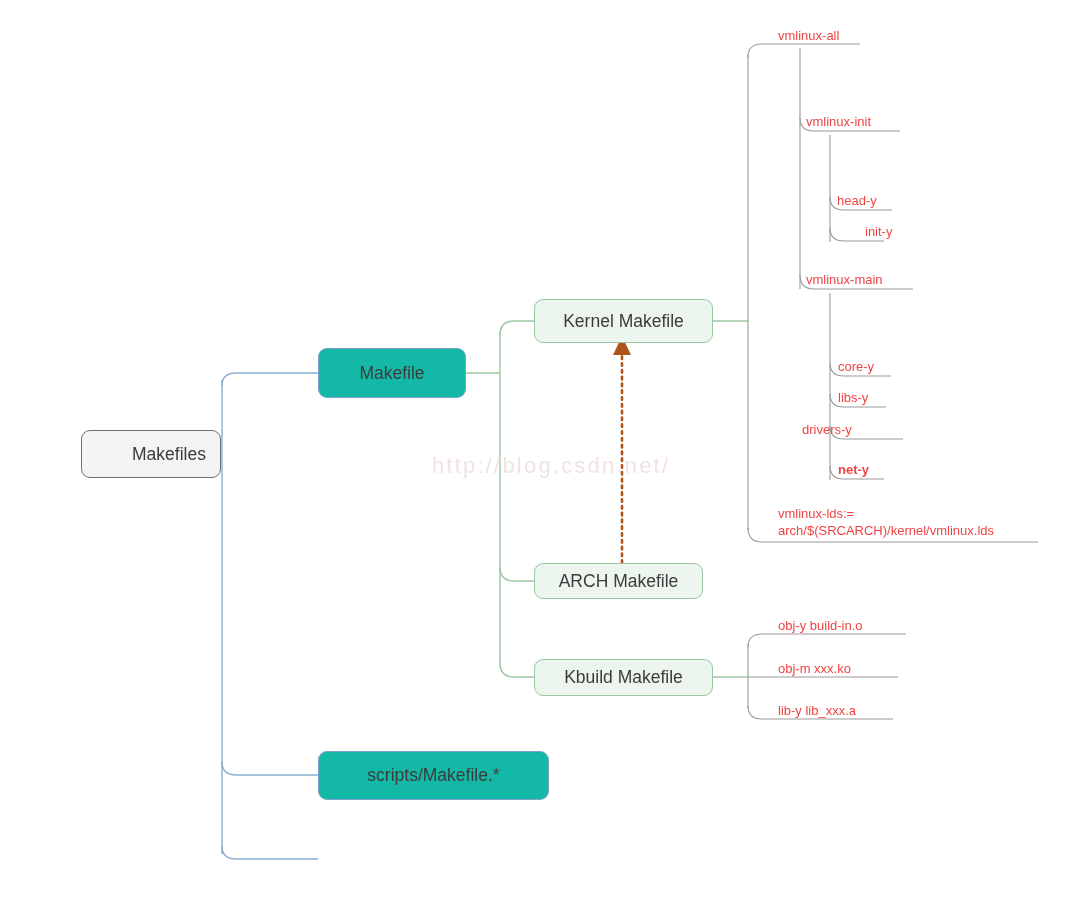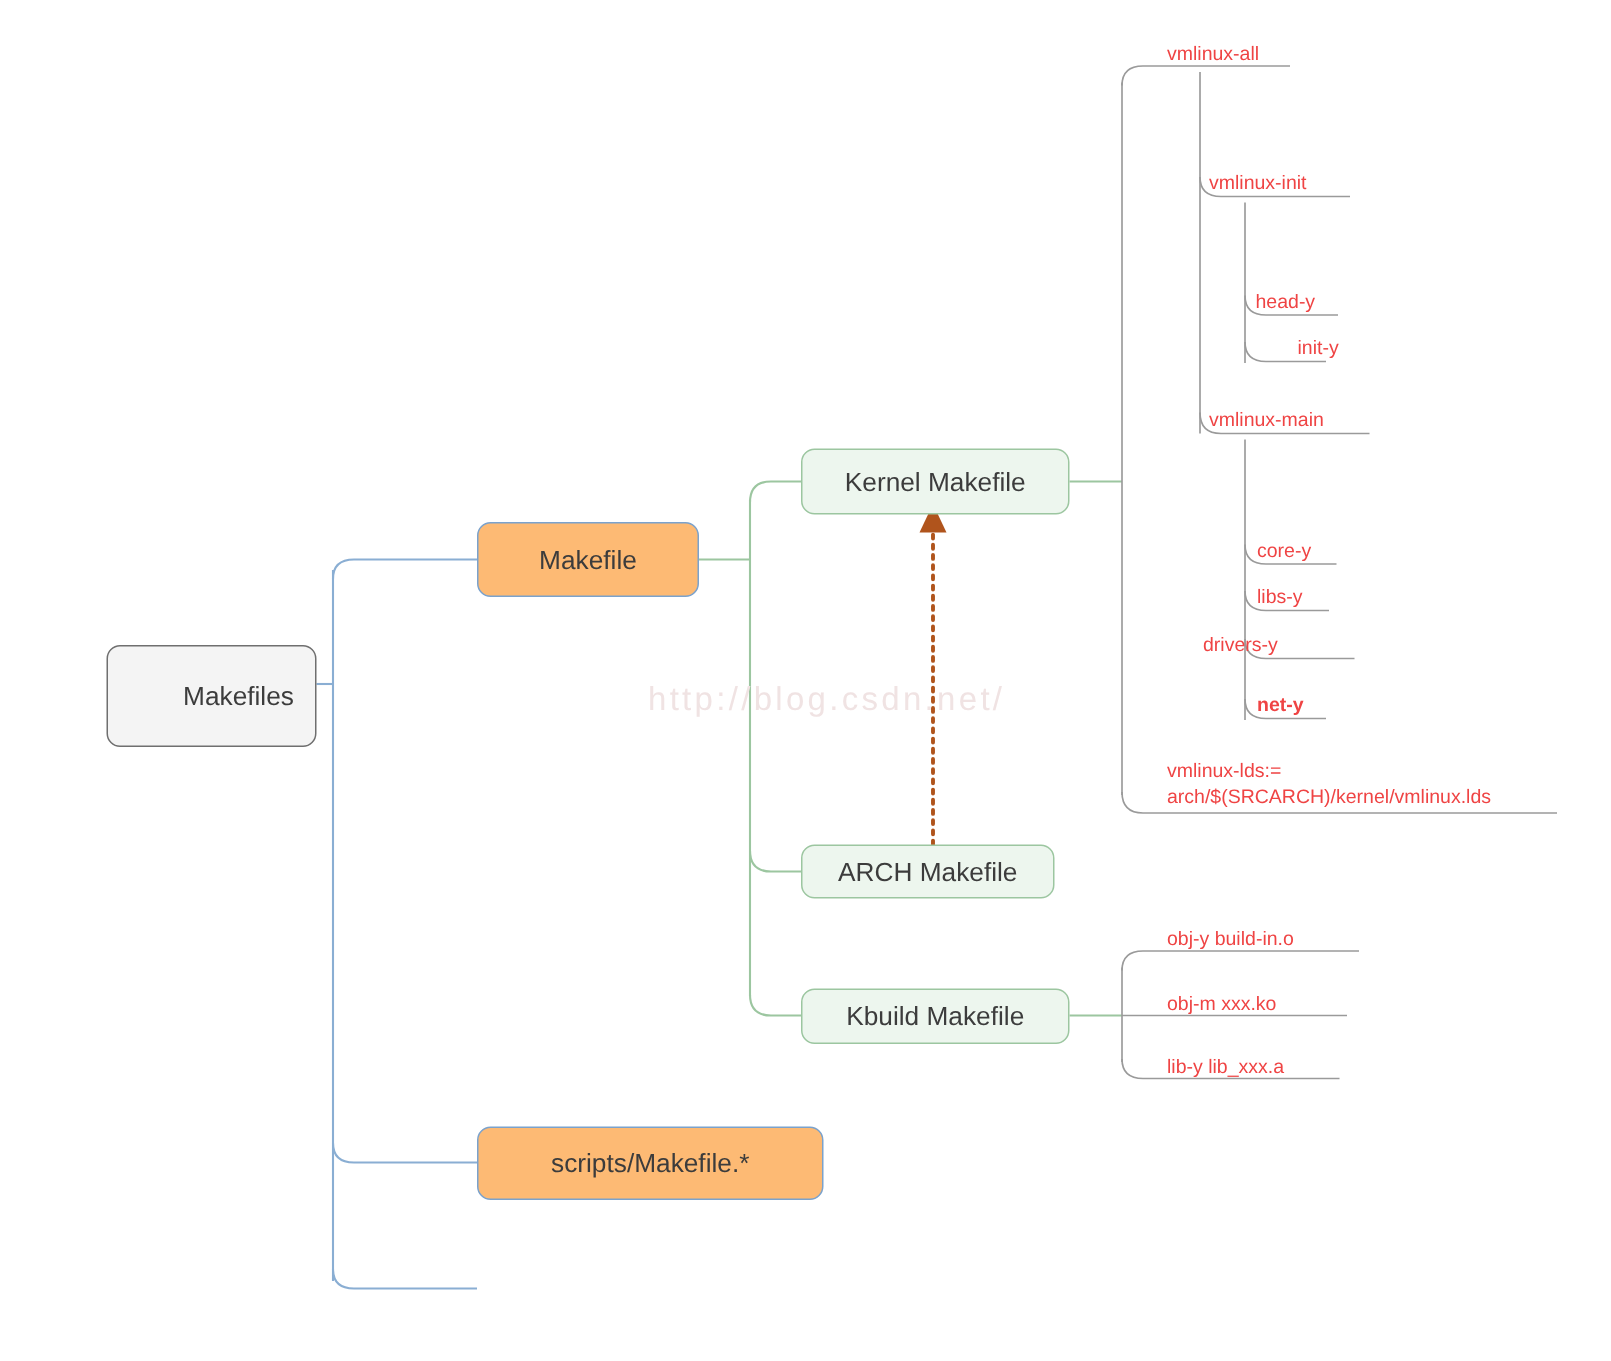--- a/index.html
+++ b/index.html
@@ -34,21 +34,21 @@
     border-radius: 9px;
     white-space: nowrap;
   }
   .node-root {
     background: #f4f4f4;
     border: 1.6px solid #6f6f6f;
     color: #3c3c3c;
     font-size: 17.5px;
   }
   .node-blue {
-    background: #fdba74;
+    background: #14b8a6;
     border: 1.3px solid #7ba2cc;
     color: #3c3c3c;
     font-size: 17.5px;
   }
   .node-green {
     background: #edf6ee;
     border: 1.3px solid #9cc6a0;
     color: #3c3c3c;
     font-size: 17.5px;
   }
@@ -125,21 +125,21 @@
     <path d="M 713 677 L 748 677" fill="none" stroke="#9cc6a0" stroke-width="1.4"></path>
     <path d="M 748 645 L 748 708" fill="none" stroke="#9a9a9a" stroke-width="1.1"></path>
     <path d="M 748 647 Q 748 634 762 634 L 906 634" fill="none" stroke="#9a9a9a" stroke-width="1.1"></path>
     <path d="M 748 677 L 898 677" fill="none" stroke="#9a9a9a" stroke-width="1.1"></path>
     <path d="M 748 706 Q 748 719 762 719 L 893 719" fill="none" stroke="#9a9a9a" stroke-width="1.1"></path>
 
     <path d="M 622 563 L 622 352" fill="none" stroke="#b0541c" stroke-width="2.6" stroke-dasharray="2.6 4.2" stroke-linecap="round"></path>
     <polygon points="622,336 631,355 613,355" fill="#b0541c"></polygon>
   </svg>
 
-  <div class="node node-root" style="left:71px; top:430px; width:140px; height:68px;padding-left:36px;">
+  <div class="node node-root" style="left:81px; top:430px; width:140px; height:48px;padding-left:36px;">
     <span>Makefiles</span>
   </div>
 
   <div class="node node-blue" style="left:318px; top:348px; width:148px; height:50px;">
     <span>Makefile</span>
   </div>
 
   <div class="node node-blue" style="left:318px; top:751px; width:231px; height:49px;">
     <span>scripts/Makefile.*</span>
   </div>

